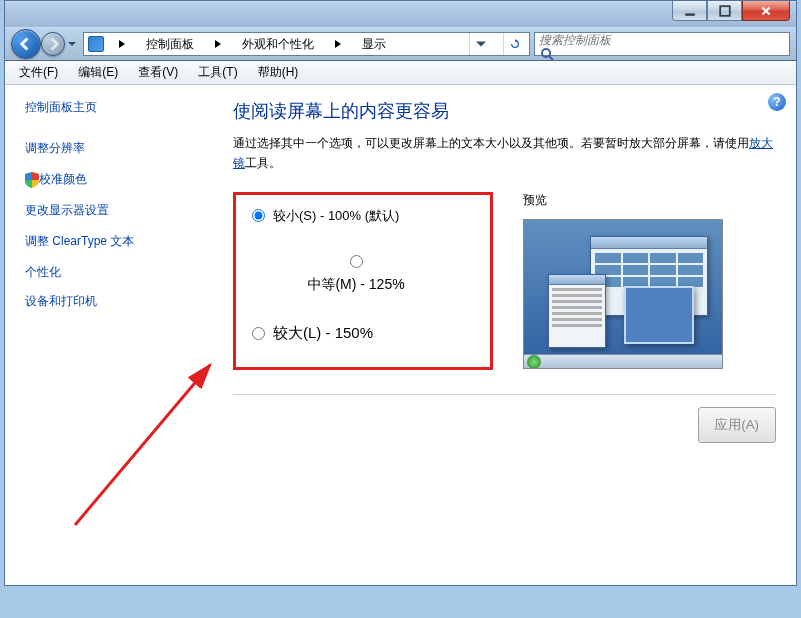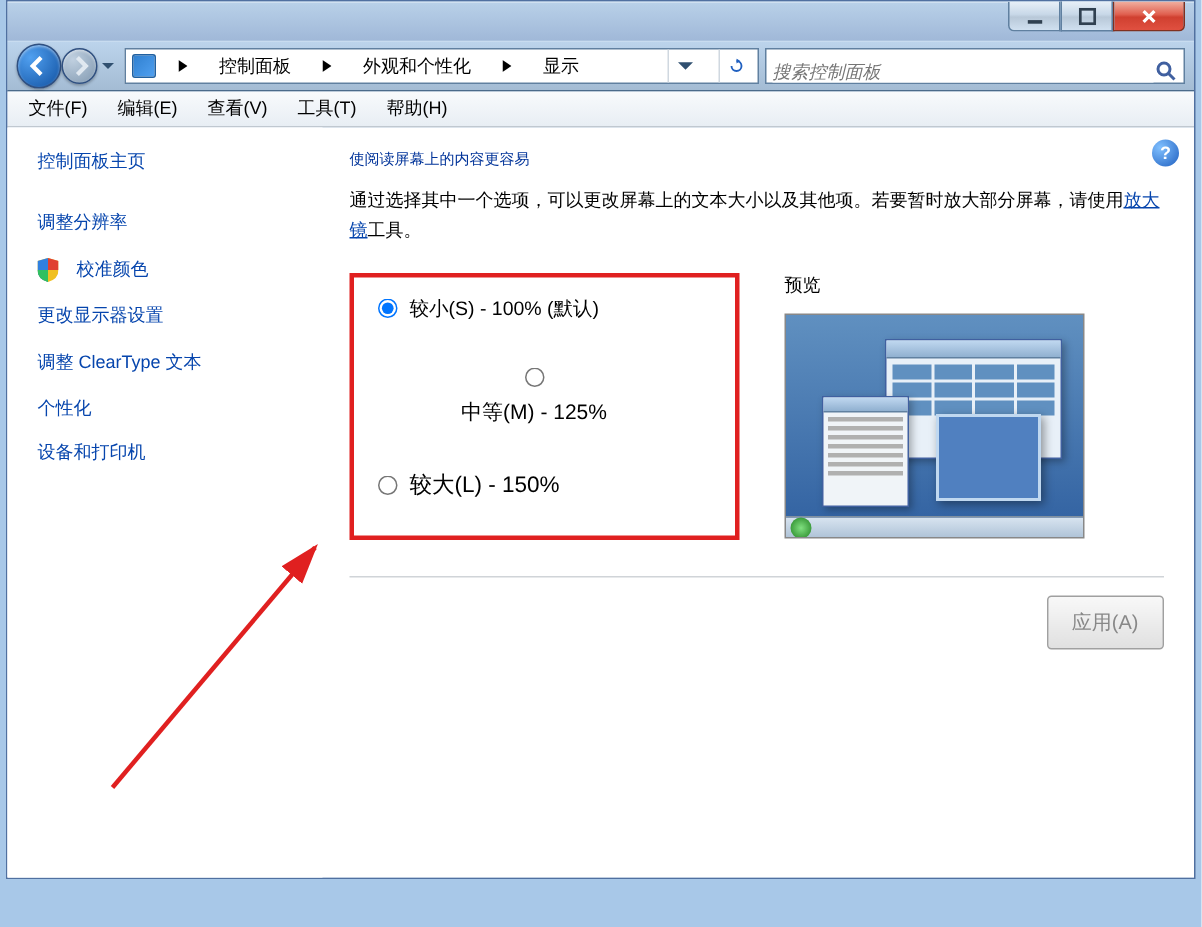--- a/index.html
+++ b/index.html
@@ -121,27 +121,28 @@
   .crumb-sep svg { width: 6px; height: 8px; fill: #000; }
   .addr-drop, .addr-refresh {
     width: 22px; height: 100%;
     display: flex; align-items: center; justify-content: center;
     border-left: 1px solid #d0d8e0;
     cursor: pointer;
   }
   .addr-drop svg, .addr-refresh svg { width: 10px; height: 10px; fill: #305070; }
 
   .searchbox {
-    width: 280px;
+    width: 256px;
     height: 24px;
     background: #fff;
     border: 1px solid #6080a0;
     display: flex;
-    align-items: flex-end;
+    align-items: flex-start;
     padding: 0 4px;
+    flex-direction: column;
   }
   .searchbox input {
     flex: 1;
     border: none;
     outline: none;
     font-size: 12px;
     font-style: italic;
     color: #888;
     font-family: inherit;
   }
@@ -191,21 +192,21 @@
   .side-top .side-link, .side-top .side-home {
     display: block;
     margin-bottom: 14px;
     color: #0645ad;
     cursor: pointer;
   }
   .side-home { color: #003399; }
   .side-link-row {
     display: flex;
     align-items: center;
-    gap: 12px;
+    gap: 0;
     margin-bottom: 14px;
   }
   .side-link-row .side-link { margin-bottom: 0; }
   .shield-icon {
     width: 14px; height: 16px;
   }
   .side-bottom .side-head {
     color: #888;
     margin: 8px 0;
     display: block;
@@ -229,21 +230,21 @@
     border-radius: 50%;
     background: radial-gradient(circle at 30% 30%, #80c0ff, #2060c0);
     color: #fff;
     font-weight: bold;
     font-size: 12px;
     display:flex;align-items:center;justify-content:center;
     cursor: pointer;
   }
   .main h1 {
     color: #003399;
-    font-size: 10px;
+    font-size: 18px;
     font-weight: normal;
     margin-bottom: 10px;
   }
   .main .desc {
     color: #000;
     font-size: 12px;
     line-height: 1.7;
     margin-bottom: 18px;
   }
   .main .desc a { color: #0645ad; cursor: pointer; text-decoration: underline; }

